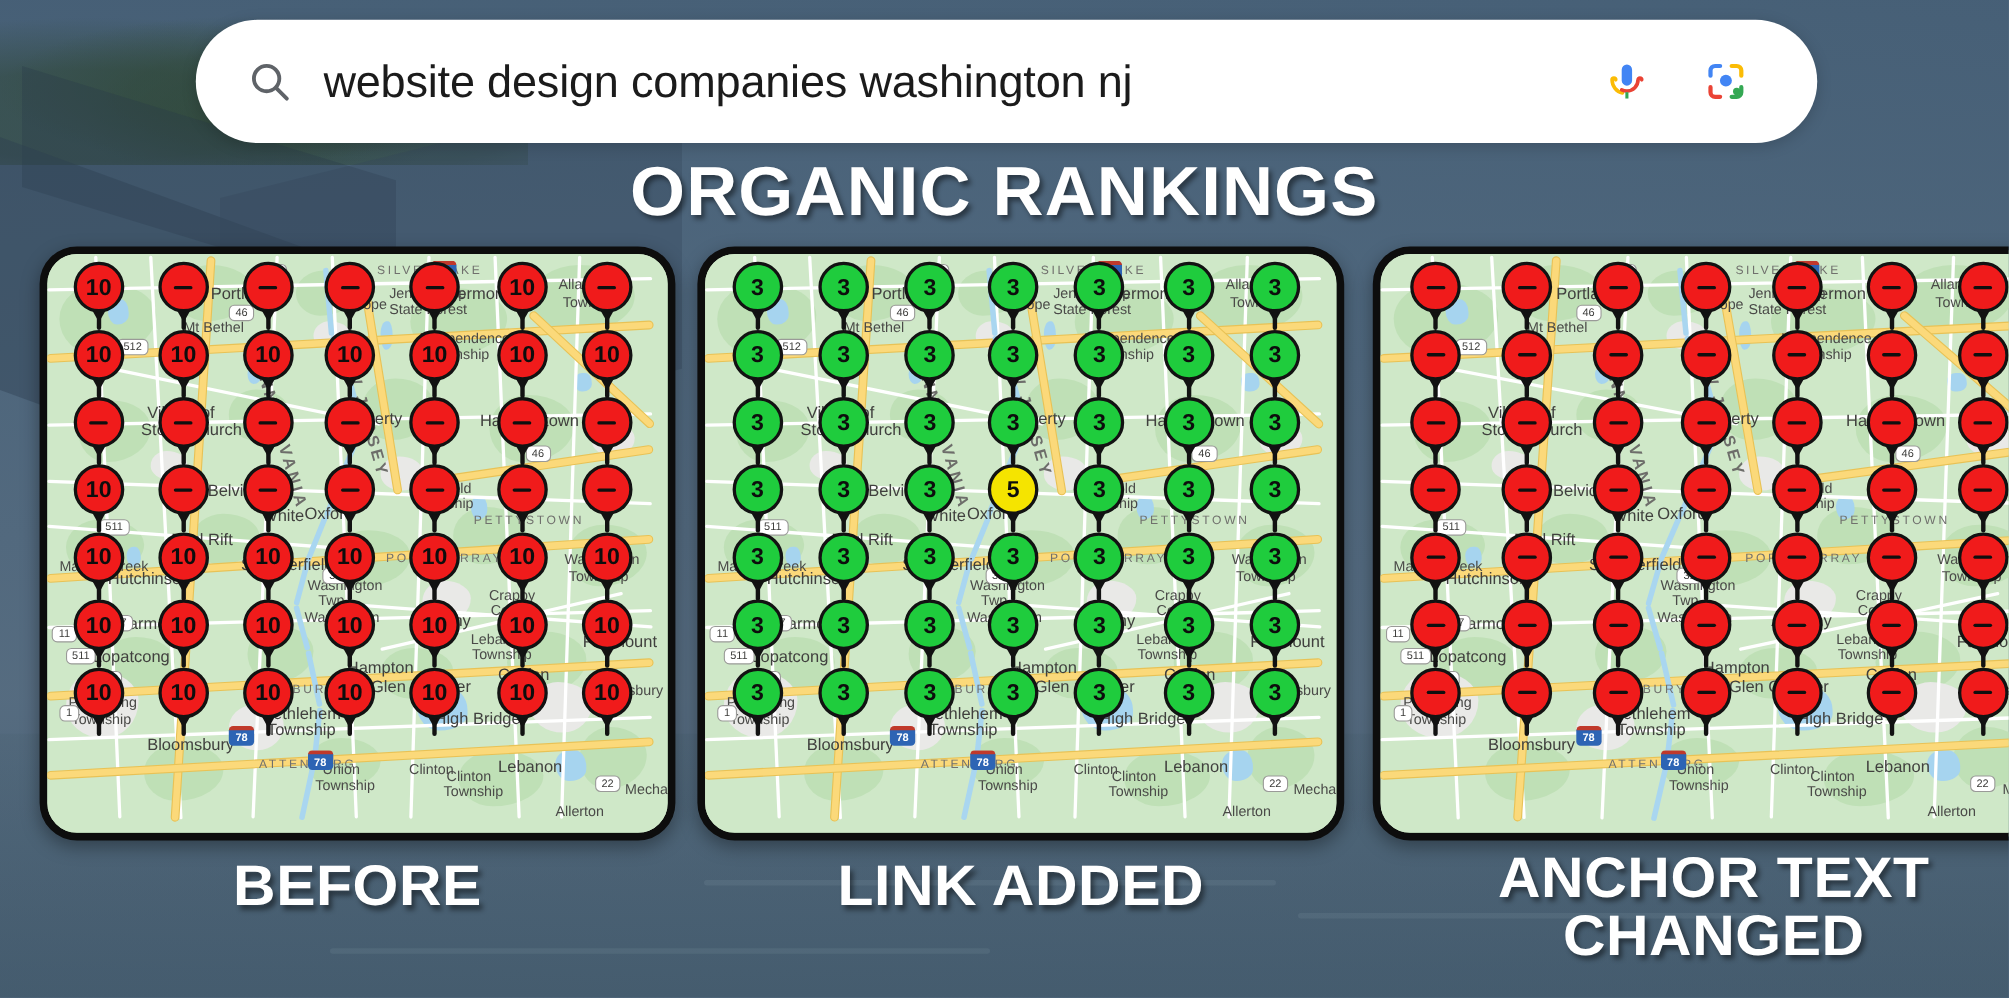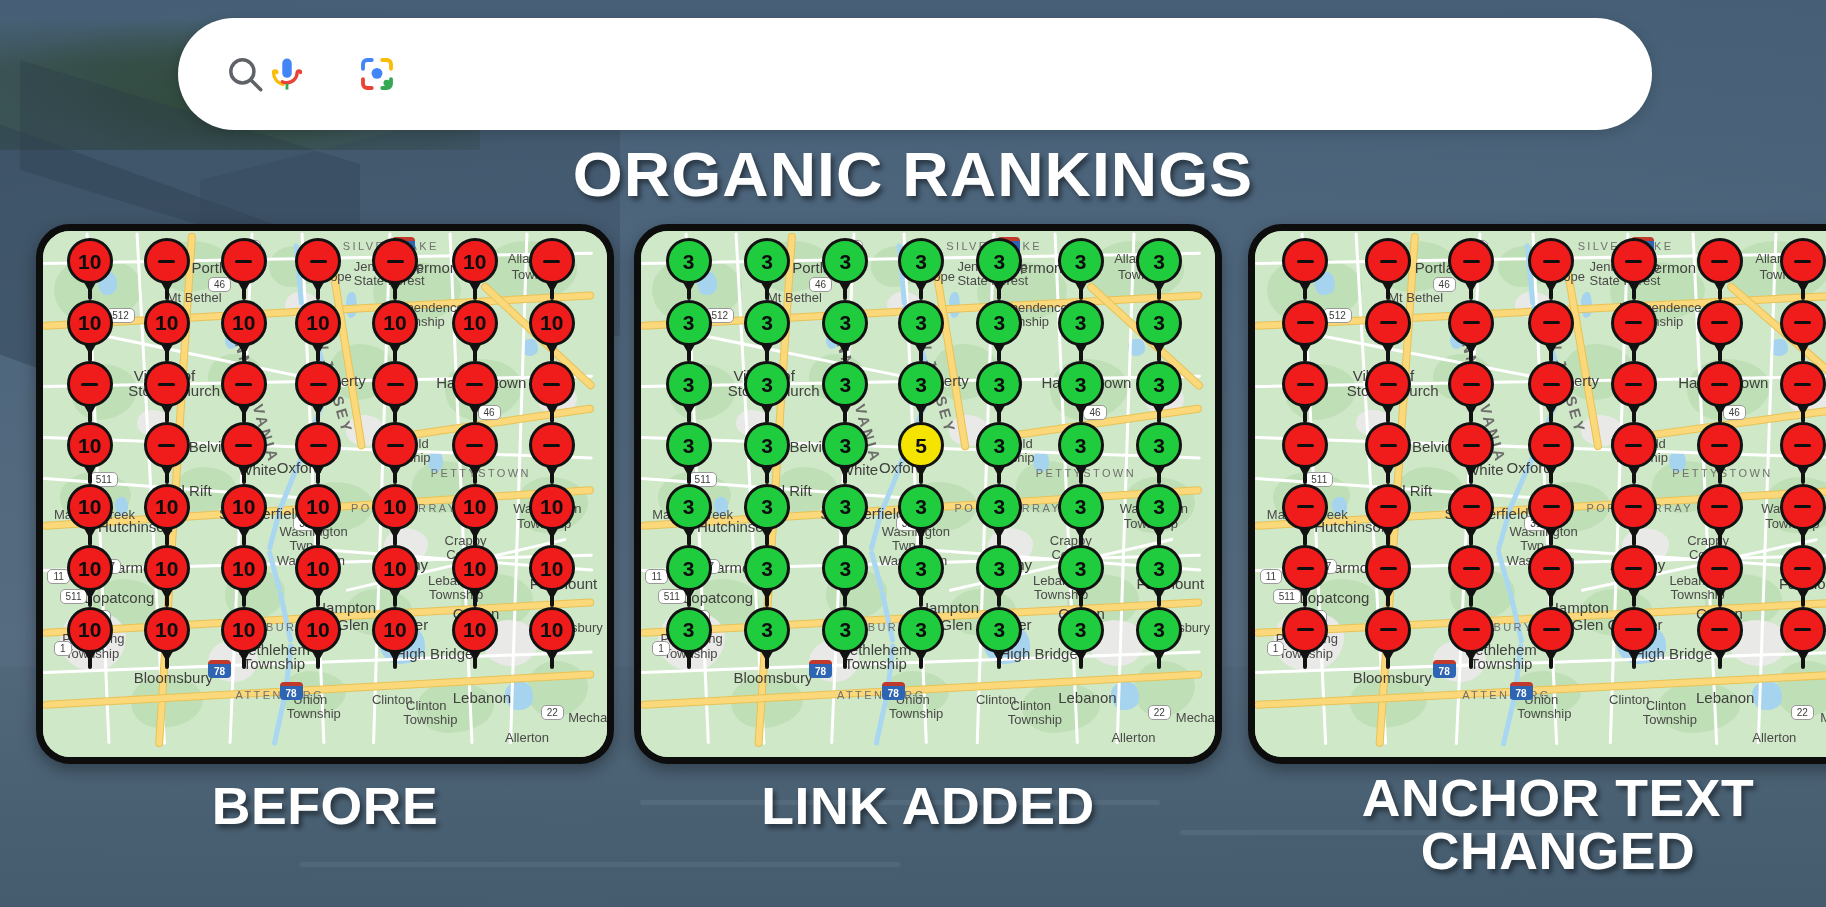--- a/index.html
+++ b/index.html
@@ -159,20 +159,21 @@
   <div class="streak" style="left:300px;top:862px;width:600px;"></div>
 </div>
 
 <div id="searchbar">
   <span class="mag">
     <svg viewBox="0 0 24 24" width="42" height="42" fill="none" stroke="#5f6368" stroke-width="2" stroke-linecap="round">
       <circle cx="10.5" cy="10.5" r="6.6"></circle>
       <line x1="15.4" y1="15.4" x2="21" y2="21"></line>
     </svg>
   </span>
+  <input class="q" readonly="" value="website design companies washington nj" style="">
   <span class="ricons">
     <span>
       <svg viewBox="0 0 24 24" width="42" height="42">
         <path d="M12 3.2a2.7 2.7 0 0 0-2.7 2.7v5.6a2.7 2.7 0 0 0 5.4 0V5.9A2.7 2.7 0 0 0 12 3.2z" fill="#4285f4"></path>
         <path d="M6.2 11.2a.95.95 0 0 0-1.9 0c0 3.3 2.3 6.1 5.4 6.8" fill="none" stroke="#fbbc05" stroke-width="1.9" stroke-linecap="round"></path>
         <path d="M19.7 11.2a.95.95 0 0 0-1.9 0c0 3.2-2.6 5.8-5.8 5.8-1 0-1.9-.2-2.7-.6" fill="none" stroke="#ea4335" stroke-width="1.9" stroke-linecap="round"></path>
         <rect x="11.2" y="17.6" width="1.6" height="3.3" fill="#34a853"></rect>
       </svg>
     </span>
     <span>

